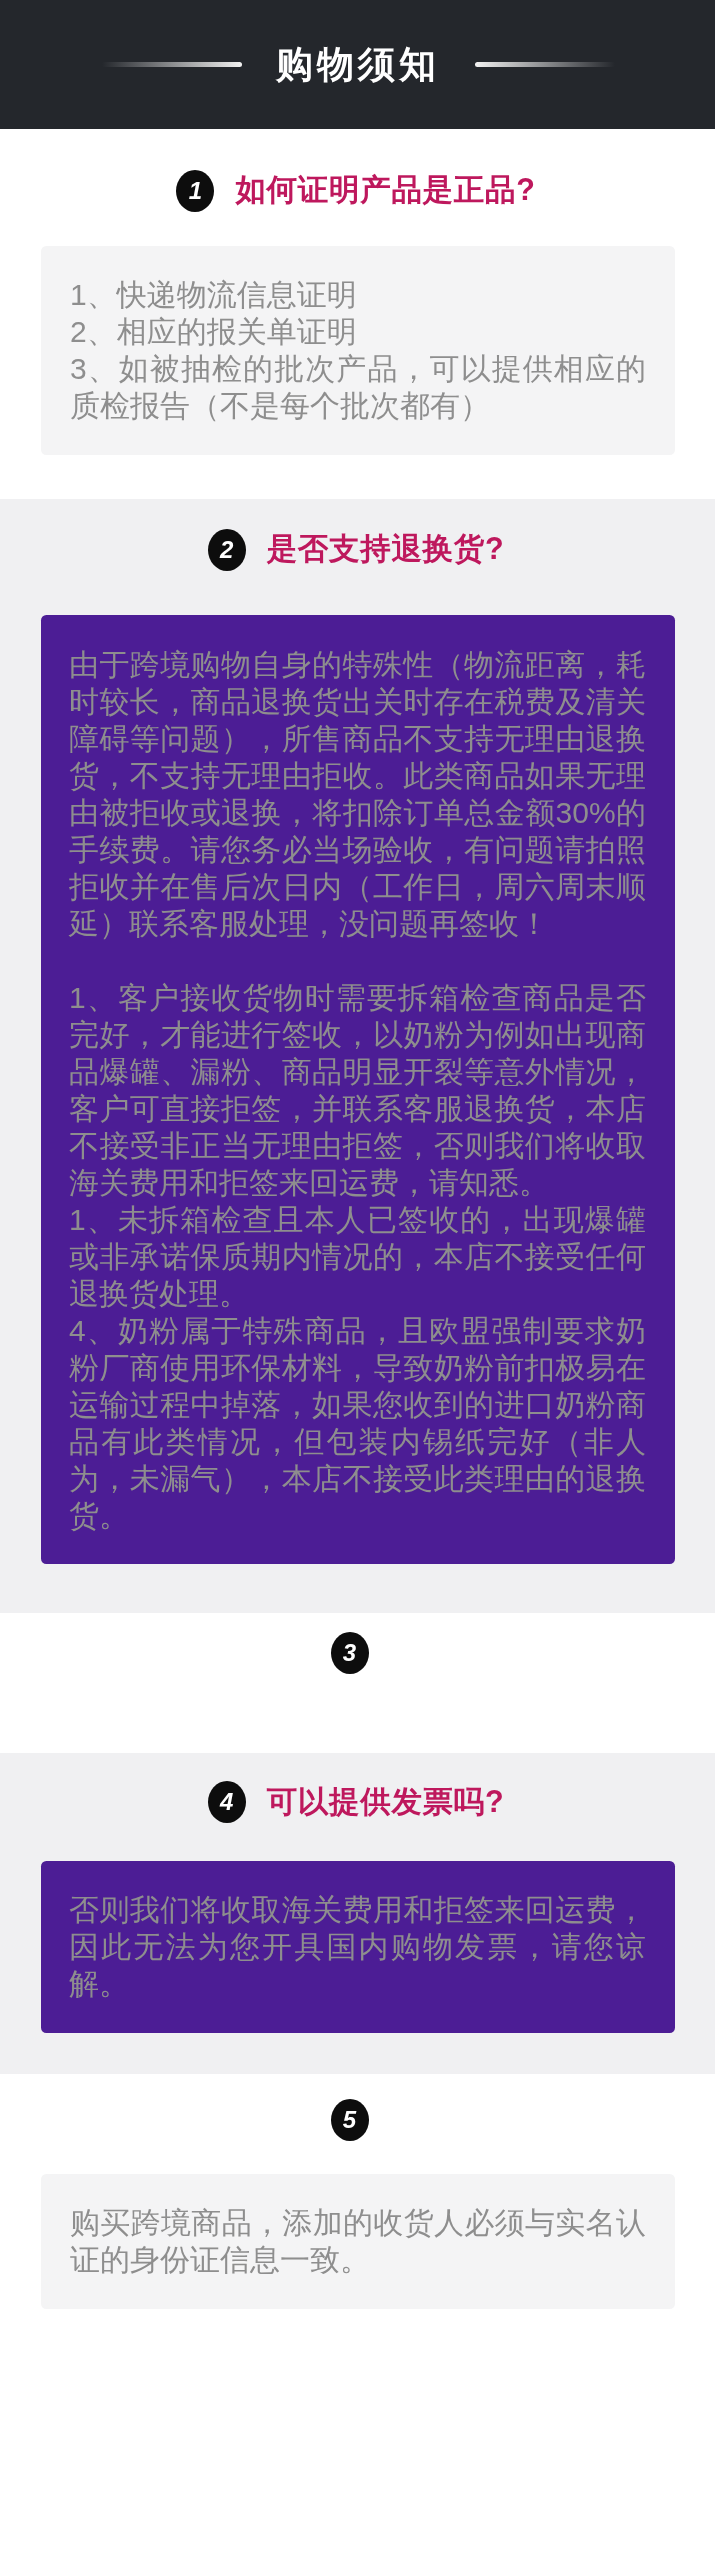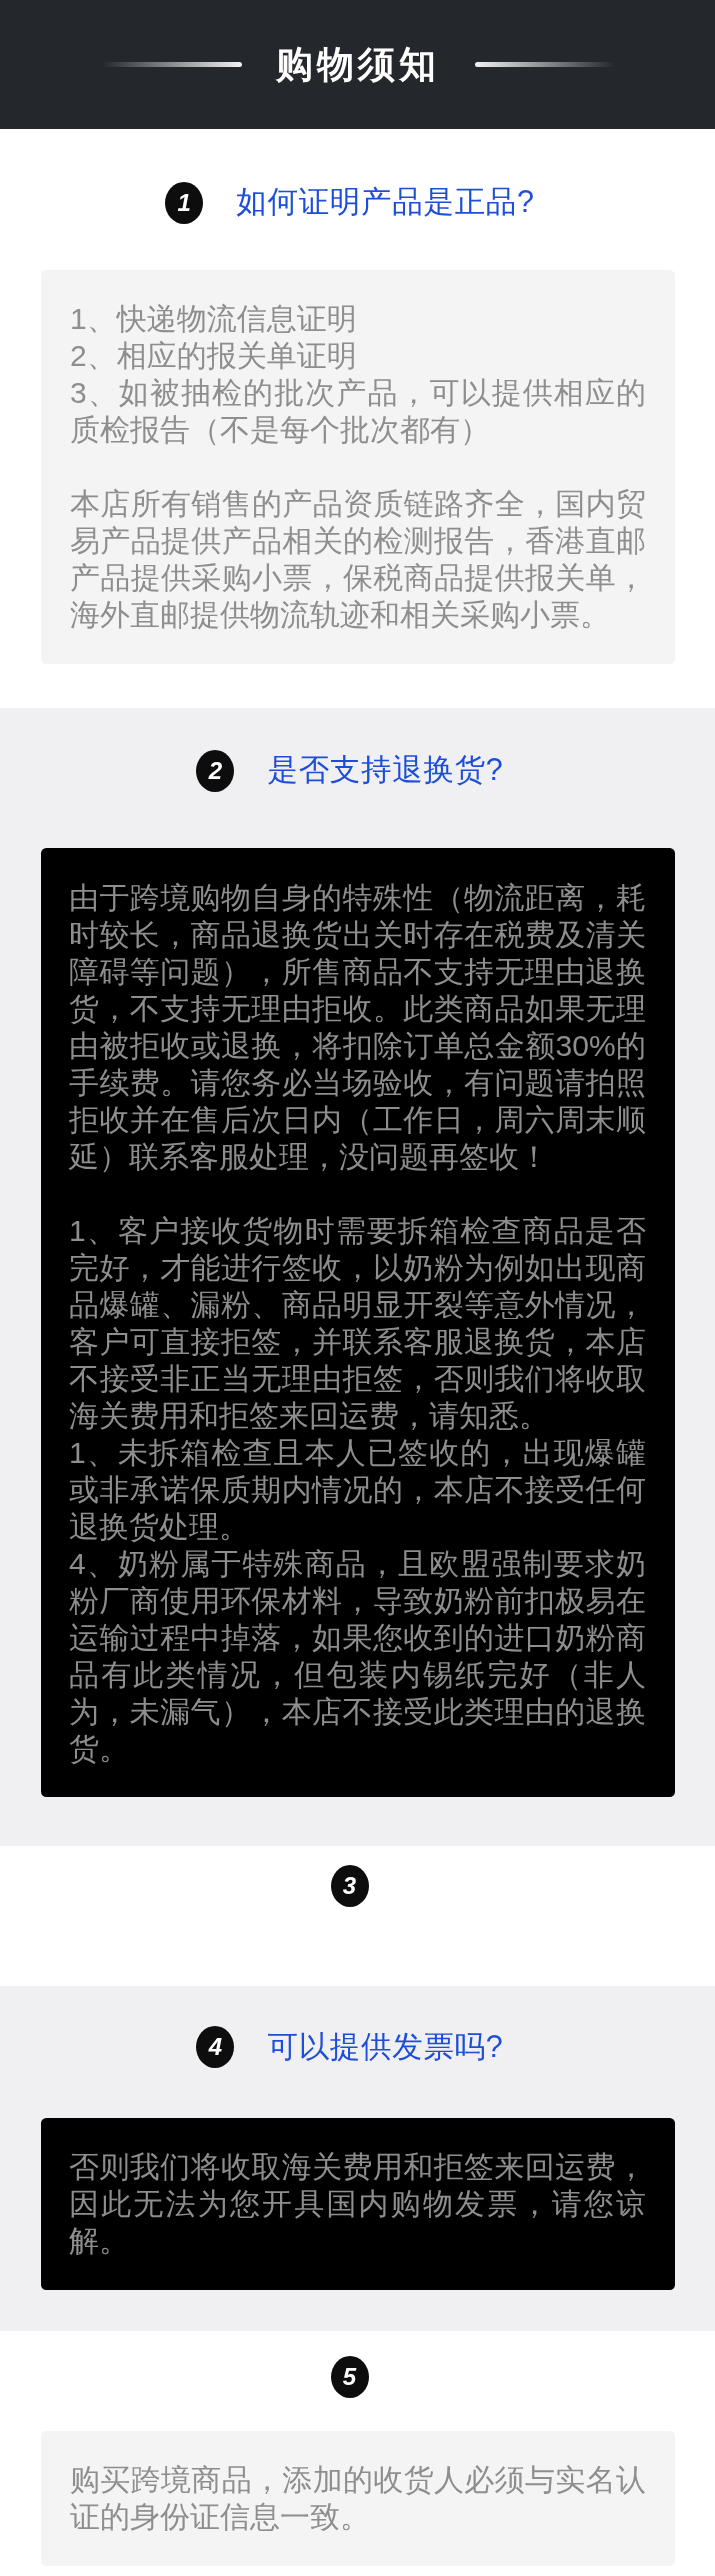--- a/index.html
+++ b/index.html
@@ -50,40 +50,40 @@
     font-weight:700;
     font-style:italic;
     display:flex;
     align-items:center;
     justify-content:center;
     margin-right:17px;
     flex:0 0 auto;
   }
   .sec-title {
     font-size:30.5px;
-    font-weight:400;
-    color:#1d4ed8;
+    font-weight:700;
+    color:#be185d;
     letter-spacing:0.7px;
-    margin:16px;
+    margin:4px;
     white-space:nowrap;
   }
 
   .box {
     margin:0 41px;
     border-radius:5.3px;
     padding:30.5px 29px;
     font-size:30px;
     line-height:37px;
     color:#8e8e8e;
     text-align:justify;
   }
   .box p { margin:0; }
   .box .gap { margin-top:37px; }
   .box-gray  { background:#f4f4f5; }
-  .box-white { background:#000000;padding-left:28px; }
+  .box-white { background:#4c1d95;padding-left:28px; }
 
   
   .sec-1 { padding:37px 0 44px; }
   .sec-1 .title-row { margin-bottom:30.5px; }
 
   .sec-2 { padding:26.5px 0 49px; }
   .sec-2 .title-row { margin-bottom:41px; }
 
   .sec-3 { padding:18.6px 0 41px; }
   .sec-3 .title-row { margin-bottom:38px; }
@@ -107,21 +107,20 @@
 
   <div class="sec-white sec-1">
     <div class="title-row">
       <span class="badge">1</span>
       <h2 class="sec-title">如何证明产品是正品?</h2>
     </div>
     <div class="box box-gray">
       <p>1、快递物流信息证明</p>
       <p>2、相应的报关单证明</p>
       <p>3、如被抽检的批次产品，可以提供相应的质检报告（不是每个批次都有）</p>
-      <p class="gap">本店所有销售的产品资质链路齐全，国内贸易产品提供产品相关的检测报告，香港直邮产品提供采购小票，保税商品提供报关单，海外直邮提供物流轨迹和相关采购小票。</p>
     </div>
   </div>
 
   <div class="sec-band sec-2">
     <div class="title-row">
       <span class="badge">2</span>
       <h2 class="sec-title">是否支持退换货?</h2>
     </div>
     <div class="box box-white">
       <p>由于跨境购物自身的特殊性（物流距离，耗时较长，商品退换货出关时存在税费及清关障碍等问题），所售商品不支持无理由退换货，不支持无理由拒收。此类商品如果无理由被拒收或退换，将扣除订单总金额30%的手续费。请您务必当场验收，有问题请拍照拒收并在售后次日内（工作日，周六周末顺延）联系客服处理，没问题再签收！</p>

